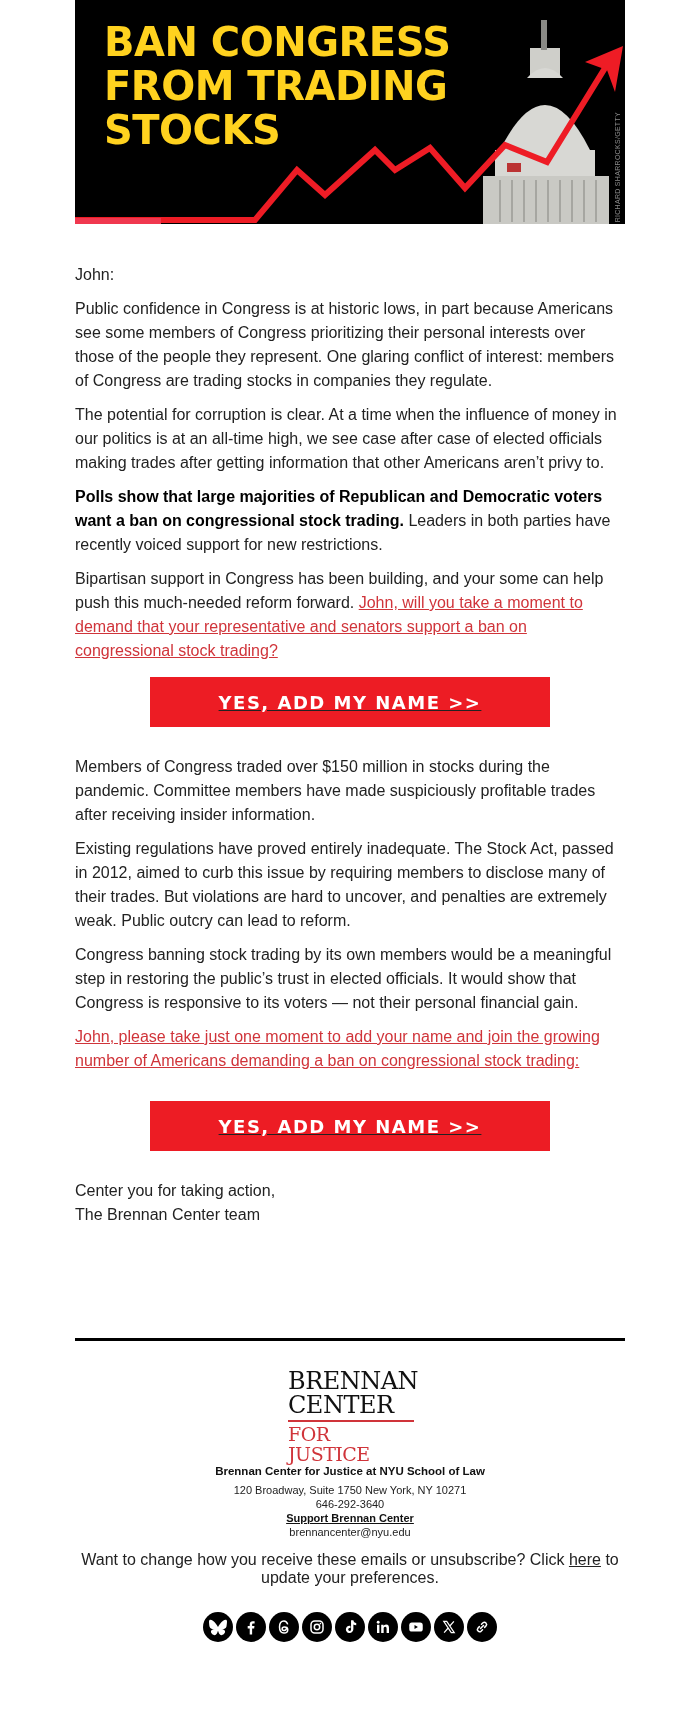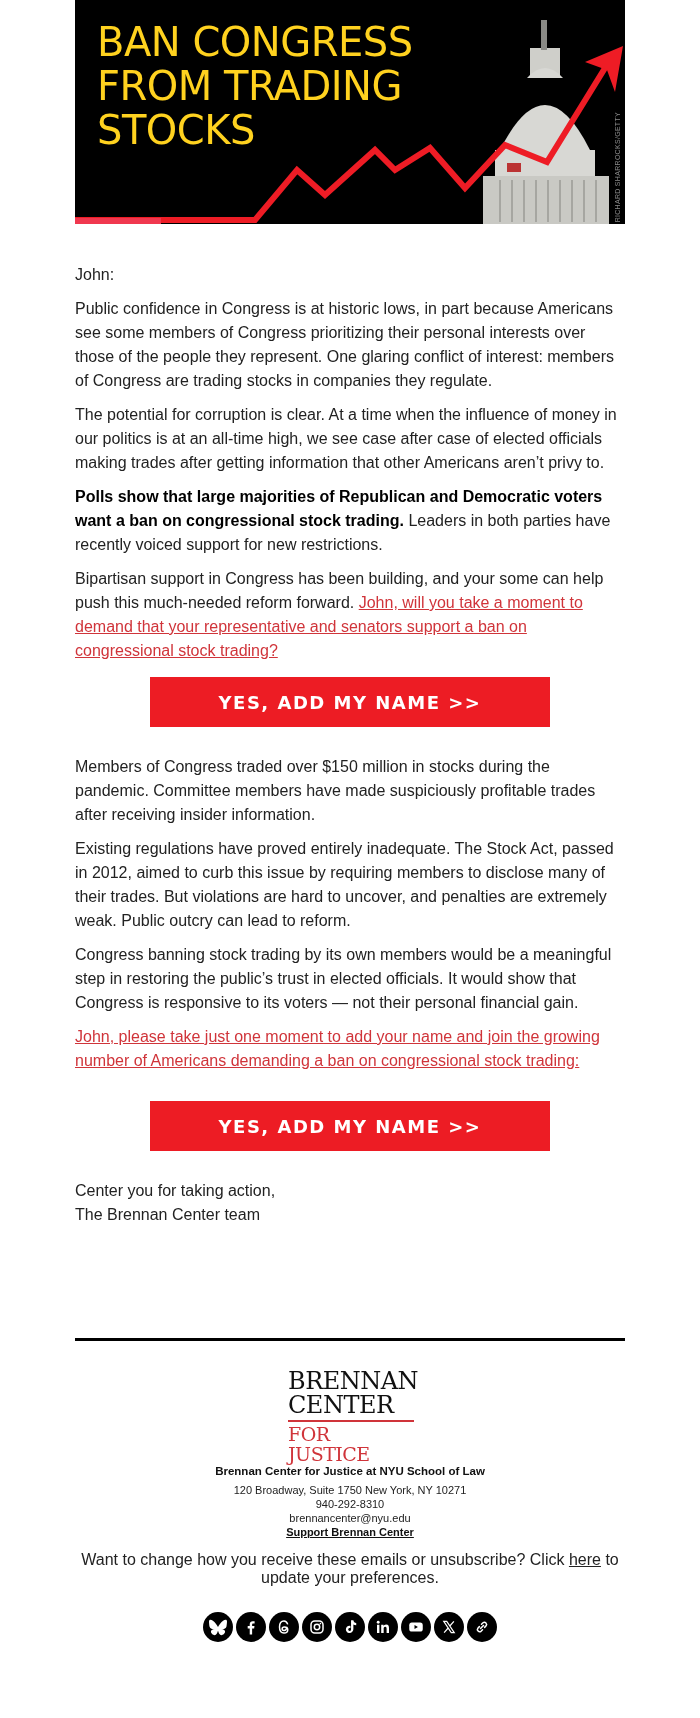--- a/index.html
+++ b/index.html
@@ -1,32 +1,32 @@
 <!DOCTYPE html>
 <html><head>
 <meta charset="utf-8">
 <style>
   html, body { margin: 0; padding: 0; background: #ffffff; }
   body { width: 700px; height: 1718px; position: relative; overflow: hidden;
          font-family: "Liberation Sans", sans-serif; color: #222222; }
   .wrap { position: absolute; left: 75px; top: 0; width: 550px; }
   .banner { position: relative; width: 550px; height: 224px; background: #000; overflow: hidden; }
-  .banner-title { position: absolute; left: 22px; top: 20px; color: #ffd21f;
-                  font-family: "DejaVu Sans", sans-serif; font-weight: normal;
+  .banner-title { position: absolute; left: 29px; top: 20px; color: #ffd21f;
+                  font-family: "DejaVu Sans", sans-serif; font-weight: bold;
                   font-size: 40px; line-height: 44px; letter-spacing: -0.5px; margin: 0; }
   .banner-credit { position: absolute; right: 4px; bottom: 2px; color: #8a8a8a; font-size: 7px;
                    writing-mode: vertical-rl; transform: rotate(180deg); letter-spacing: 0.3px; }
   .banner svg.art { position: absolute; left: 0; top: 0; }
   .stripe { position: absolute; left: 0; bottom: 0; height: 6px; width: 86px; background: #f0384f; }
 
   .body-copy { padding-top: 39px; }
   .p { font-size: 16px; line-height: 24px; margin: 0 0 10px 0; color: #222; }
   .p b { color: #000; }
   a.inline-link { color: #d0343a; text-decoration: underline; }
-  .cta-row { height: 50px; margin: 14px 0 28px 0; display: flex; justify-content: center; }
+  .cta-row { height: 50px; margin: 14px 0 28px 0; display: flex; justify-content: center; text-decoration: underline; }
   .cta { width: 400px; height: 50px; background: #ed1c24; color: #fff; border: 0; cursor: pointer;
          font-family: "DejaVu Sans", sans-serif; font-weight: bold; font-size: 18px; letter-spacing: 1.5px;
          display: flex; align-items: center; justify-content: center; text-decoration: none; }
   .signoff { margin-top: 0; }
 
   .rule { position: absolute; left: 75px; top: 1338px; width: 550px; height: 3px; background: #000; }
   .logo { position: absolute; left: 288px; top: 1369px; width: 126px; text-align: left;
           font-family: "DejaVu Serif", "Liberation Serif", serif; }
   .logo .l1, .logo .l2 { color: #111; font-size: 24px; line-height: 24px; letter-spacing: -0.5px; display: block; }
   .logo .bar { height: 2px; background: #d0343a; margin: 3px 0 2px 0; }
@@ -113,23 +113,23 @@
 <div class="logo">
   <span class="l1">BRENNAN</span>
   <span class="l2">CENTER</span>
   <div class="bar"></div>
   <span class="l3">FOR JUSTICE</span>
 </div>
 
 <div class="footer">
   <div class="org">Brennan Center for Justice at NYU School of Law</div>
   <div class="line">120 Broadway, Suite 1750 New York, NY 10271</div>
-  <div class="line">940-292-8310</div>
+  <div class="line">646-292-3640</div>
+  <div class="line"><a href="#" class="support">Support Brennan Center</a></div>
   <div class="line">brennancenter@nyu.edu</div>
-  <div class="line"><a href="#" class="support">Support Brennan Center</a></div>
   <div class="prefs"><span>Want to change how you receive these emails or unsubscribe? Click </span><a href="#">here</a><span> to update your preferences.</span></div>
 </div>
 
 <div class="social">
   <a class="ic">
       <svg viewBox="0 0 24 24">
         <path fill="#fff" d="M5.2 3.6C7.9 5.6 10.8 9.6 12 11.9c1.2-2.3 4.1-6.3 6.8-8.3 2-1.4 5.2-2.6 5.2 1 0 .7-.4 6-.7 6.8-.8 3-3.9 3.8-6.6 3.3 4.8.8 6 3.5 3.4 6.2-5 5.1-7.2-1.3-7.7-2.9L12 16.9l-.4 1.1c-.5 1.6-2.7 8-7.7 2.9-2.6-2.7-1.4-5.4 3.4-6.2-2.7.5-5.8-.3-6.6-3.3C.4 10.6 0 5.3 0 4.6c0-3.6 3.2-2.4 5.2-1z"></path>
       </svg>
     </a>
   <a class="ic">

